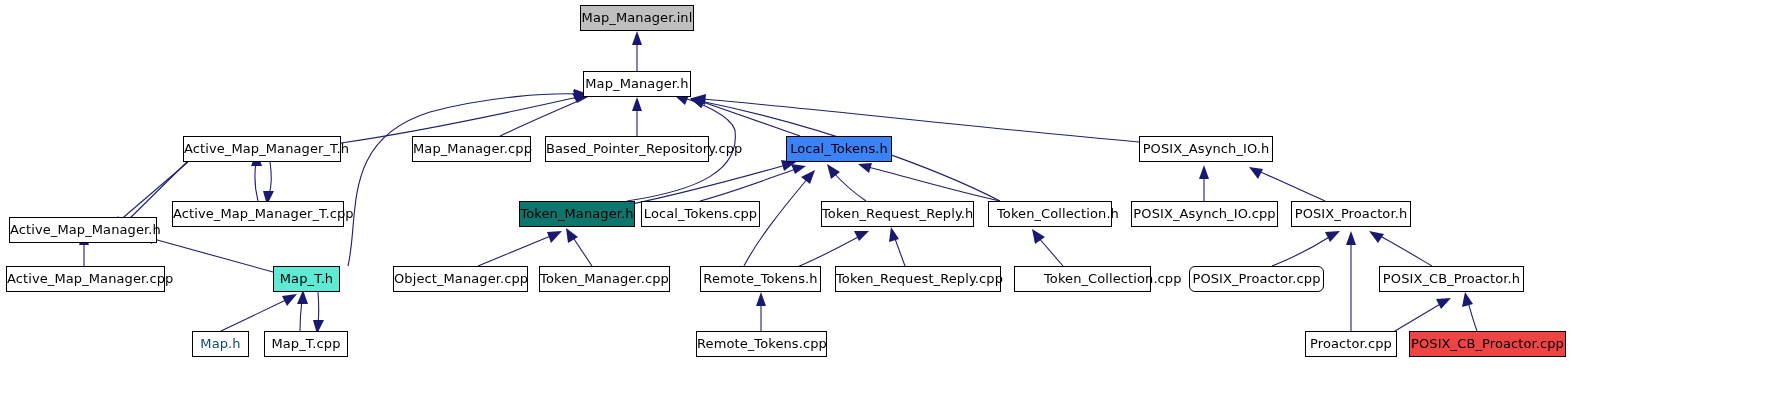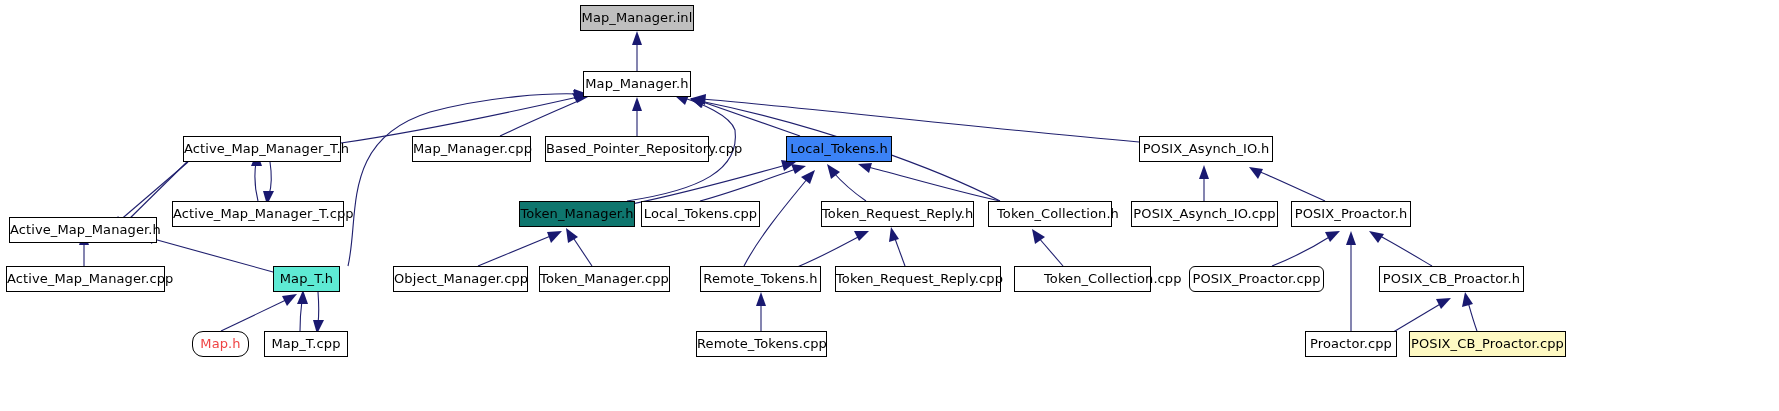--- a/index.html
+++ b/index.html
@@ -145,19 +145,19 @@
       <div class="node-box" style="left: 1291px; top: 201px; width: 120px; border-color: rgb(0, 0, 0); background: rgb(255, 255, 255); color: rgb(0, 0, 0);"><span>POSIX_Proactor.h</span></div>
       <div class="node-box" style="left: 6px; top: 266px; width: 159px; border-color: rgb(0, 0, 0); background: rgb(255, 255, 255); color: rgb(0, 0, 0);"><span>Active_Map_Manager.cpp</span></div>
       <div class="node-box" style="left: 273px; top: 266px; width: 67px; border-color: rgb(0, 0, 0); background: #5eead4; color: rgb(0, 0, 0);"><span>Map_T.h</span></div>
       <div class="node-box" style="left: 393px; top: 266px; width: 135px; border-color: rgb(0, 0, 0); background: rgb(255, 255, 255); color: rgb(0, 0, 0);"><span>Object_Manager.cpp</span></div>
       <div class="node-box" style="left: 539px; top: 266px; width: 131px; border-color: rgb(0, 0, 0); background: rgb(255, 255, 255); color: rgb(0, 0, 0);"><span>Token_Manager.cpp</span></div>
       <div class="node-box" style="left: 700px; top: 266px; width: 121px; border-color: rgb(0, 0, 0); background: rgb(255, 255, 255); color: rgb(0, 0, 0);"><span>Remote_Tokens.h</span></div>
       <div class="node-box" style="left: 835px; top: 266px; width: 166px; border-color: rgb(0, 0, 0); background: rgb(255, 255, 255); color: rgb(0, 0, 0);"><span>Token_Request_Reply.cpp</span></div>
       <div class="node-box" style="left: 1014px; top: 266px; width: 137px; border-color: rgb(0, 0, 0); background: rgb(255, 255, 255); color: rgb(0, 0, 0); padding-left: 29px;"><span>Token_Collection.cpp</span></div>
       <div class="node-box" style="left: 1189px; top: 266px; width: 135px; border-color: rgb(0, 0, 0); background: rgb(255, 255, 255); color: rgb(0, 0, 0); border-radius: 6px;"><span>POSIX_Proactor.cpp</span></div>
       <div class="node-box" style="left: 1379px; top: 266px; width: 145px; border-color: rgb(0, 0, 0); background: rgb(255, 255, 255); color: rgb(0, 0, 0);"><span>POSIX_CB_Proactor.h</span></div>
-      <div class="node-box" style="left: 192px; top: 331px; width: 57px; border-color: rgb(0, 0, 0); background: rgb(255, 255, 255); color: #ef4444; border-radius: 11px;"><span>Map.h</span></div>
+      <div class="node-box" style="left: 192px; top: 331px; width: 57px; border-color: rgb(0, 0, 0); background: rgb(255, 255, 255); color: #0c4a6e;"><span>Map.h</span></div>
       <div class="node-box" style="left: 264px; top: 331px; width: 84px; border-color: rgb(0, 0, 0); background: rgb(255, 255, 255); color: rgb(0, 0, 0);"><span>Map_T.cpp</span></div>
       <div class="node-box" style="left: 696px; top: 331px; width: 131px; border-color: rgb(0, 0, 0); background: rgb(255, 255, 255); color: rgb(0, 0, 0);"><span>Remote_Tokens.cpp</span></div>
       <div class="node-box" style="left: 1305px; top: 331px; width: 92px; border-color: rgb(0, 0, 0); background: rgb(255, 255, 255); color: rgb(0, 0, 0);"><span>Proactor.cpp</span></div>
-      <div class="node-box" style="left: 1409px; top: 331px; width: 157px; border-color: rgb(0, 0, 0); background: #fef9c3; color: rgb(0, 0, 0);"><span>POSIX_CB_Proactor.cpp</span></div>
+      <div class="node-box" style="left: 1409px; top: 331px; width: 157px; border-color: rgb(0, 0, 0); background: #ef4444; color: rgb(0, 0, 0);"><span>POSIX_CB_Proactor.cpp</span></div>
     </div>
 </div>
 
 </body></html>

